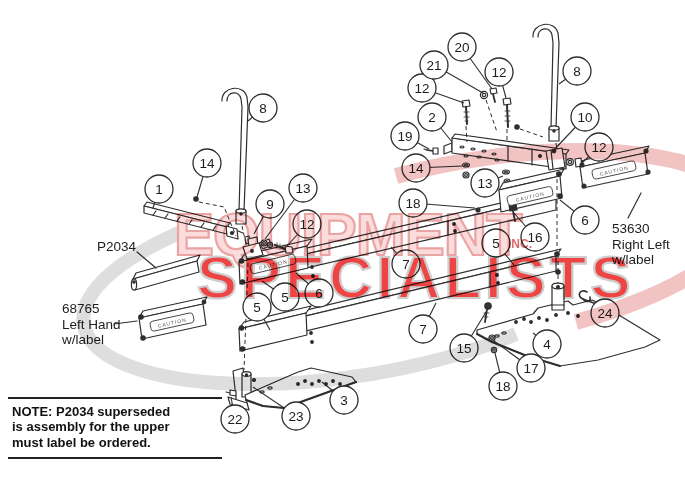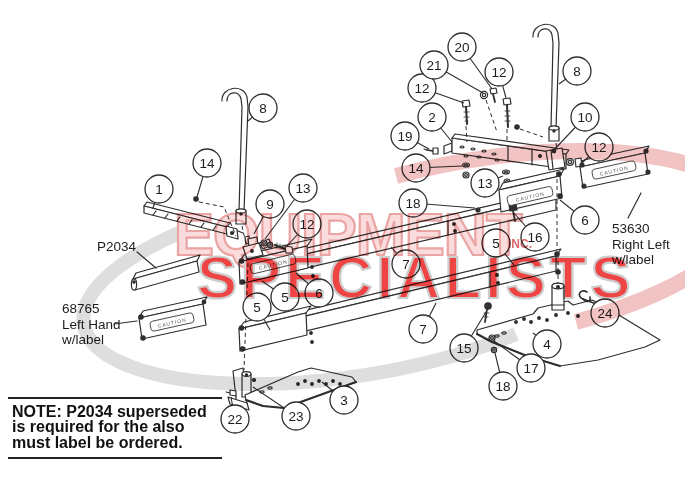--- a/index.html
+++ b/index.html
@@ -1,21 +1,21 @@
 <!DOCTYPE html>
 <html><head>
 <meta charset="utf-8">
 <style>
   html,body{margin:0;padding:0;background:#fff;}
   .stage{position:relative;width:685px;height:499px;background:#fff;overflow:hidden;
          font-family:"Liberation Sans",sans-serif;color:#1d1d1d;}
   .stage svg{position:absolute;left:0;top:0;}
   .plabel{position:absolute;font-size:13.5px;line-height:15.5px;color:#1d1d1d;white-space:nowrap;}
   .note{position:absolute;left:8px;top:397px;width:210px;border-top:2px solid #222;border-bottom:2px solid #222;
-        padding:5px 0 7px 4px;font-weight:bold;font-size:16px;line-height:15.3px;color:#111;}
+        padding:5px 0 7px 4px;font-weight:bold;font-size:13px;line-height:15.3px;color:#111;}
   .wm{position:absolute;left:16px;top:0;width:685px;height:499px;mix-blend-mode:multiply;pointer-events:none;text-decoration:underline;}
   .wm-word1{position:absolute;left:158px;top:200px;font-size:60px;font-weight:bold;letter-spacing:-1px;
             color:#fbdcdc;-webkit-text-stroke:2.2px #eba4a4;white-space:nowrap;}
   .wm-word2{position:absolute;left:181px;top:243px;font-size:60px;font-weight:bold;letter-spacing:4px;
             color:#ef4444;-webkit-text-stroke:2.2px #cdcdcd;white-space:nowrap;}
   .wm-word3{position:absolute;left:492px;top:237px;font-size:12px;font-weight:bold;color:#dd6a6a;}
 </style>
 </head>
 <body>
 
@@ -467,21 +467,21 @@
 
 <div class="plabel" style="left:612px;top:221px;">
   <div>53630</div>
   <div>Right Left</div>
   <div>w/label</div>
 </div>
 
 <div class="note">
   <div id="note-lines">
         <div>NOTE: P2034 superseded</div>
-        <div>is required for the also</div>
+        <div>is assembly for the upper</div>
         <div>must label be ordered.</div>
       </div>
 </div>
 
 <div class="wm">
   <svg width="685" height="499" viewBox="0 0 685 499">
     <path id="wm-gray-arc" d="M500 334 A236 82 -9 0 1 170 230" fill="none" stroke-width="14" opacity="0.95" stroke="#dcdcdc"></path>
     <path id="wm-red-arc" d="M380 176 A236 82 -9 0 1 560 322" fill="none" stroke-width="16" opacity="0.9" stroke="#f0bdbd"></path>
   </svg>
   <div class="wm-word1">EQUIPMENT</div>

